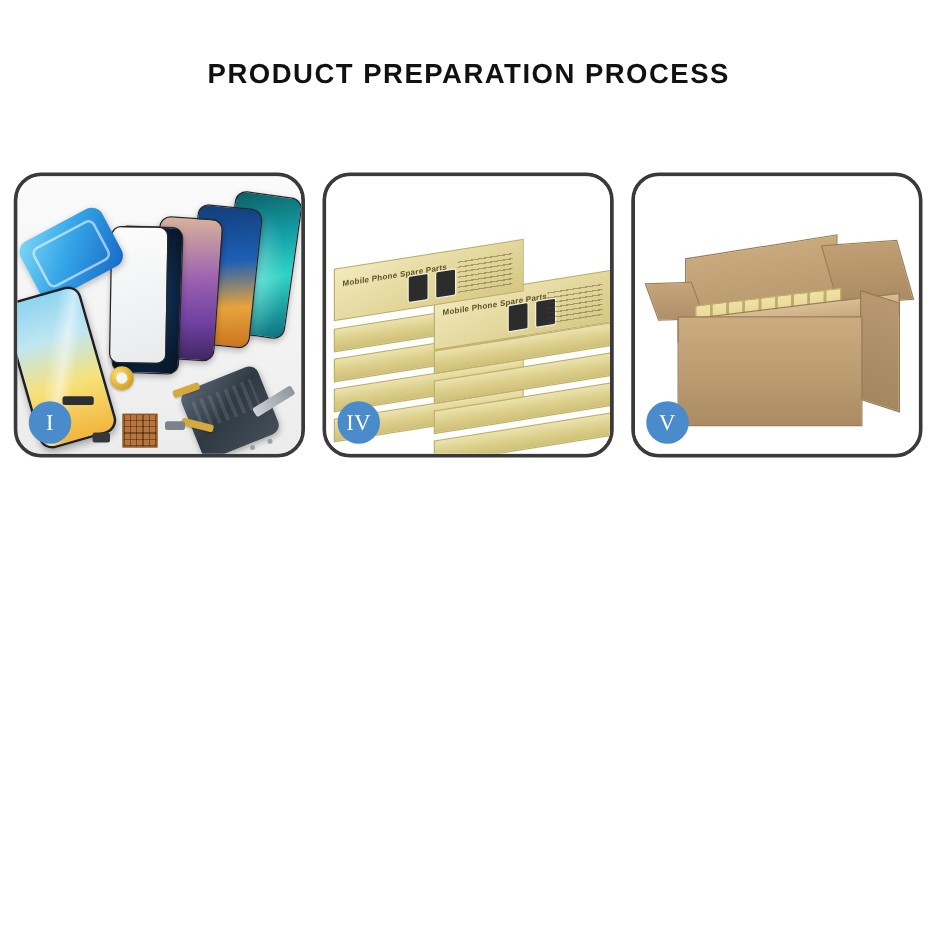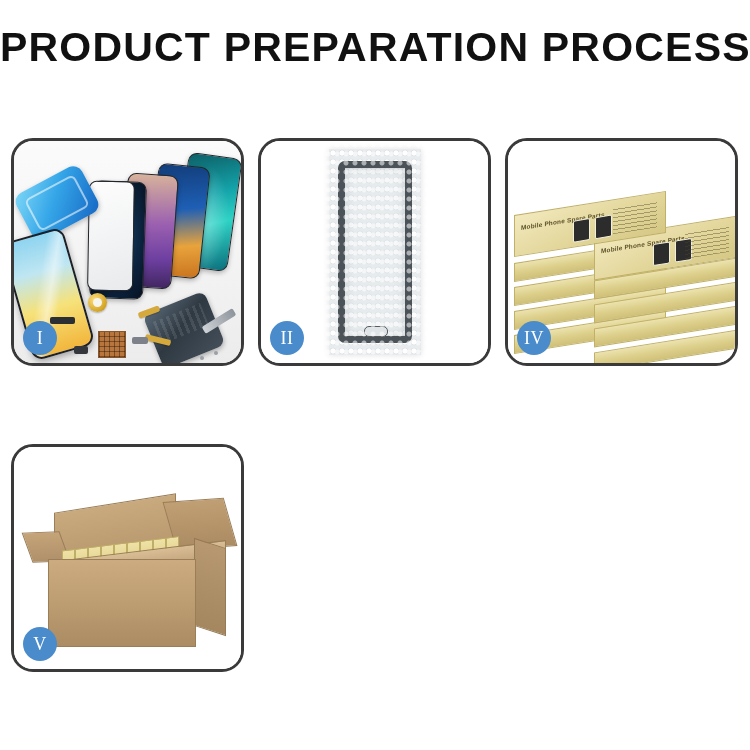--- a/index.html
+++ b/index.html
@@ -23,23 +23,23 @@
 
   
   .header {
     position: absolute;
     top: 0; left: 0;
     width: 750px;
     text-align: center;
   }
   .title {
     margin: 0;
-    padding-top: 24px;
+    padding-top: 46px;
     font-family: "Liberation Sans", sans-serif;
-    font-size: 41px;
+    font-size: 22px;
     font-weight: 700;
     letter-spacing: 1.2px;
     color: #111111;
     white-space: nowrap;
   }
   .subtitle {
     margin: 0;
     padding-top: 12px;
     font-family: "Liberation Sans", sans-serif;
     font-size: 15.2px;
@@ -537,29 +537,20 @@
 
         <div class="sm-part sp6"></div>
         <div class="screw scr1"></div>
 
         <div class="screw scr4"></div>
         <div class="tool"></div>
       </div>
       <div class="badge">I</div>
     </div>
 
-    <div class="panel">
-      <div class="photo">
-        <div class="p2-bg"></div>
-        <div class="bubble-sheet"></div>
-        <div class="screen-glass"></div>
-        <div class="bubble-overlay"></div>
-      </div>
-      <div class="badge">II</div>
-    </div>
 
 
     <div class="panel">
       <div class="photo">
         <div class="p4-bg"></div>
         <div class="stack">
           <div class="slab slab-l4"></div>
           <div class="slab slab-r4"></div>
           <div class="slab slab-l3"></div>
           <div class="slab slab-r3"></div>

